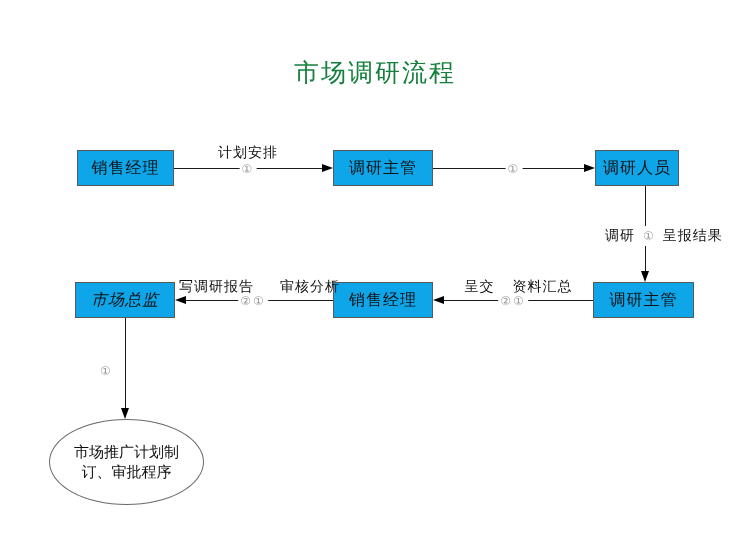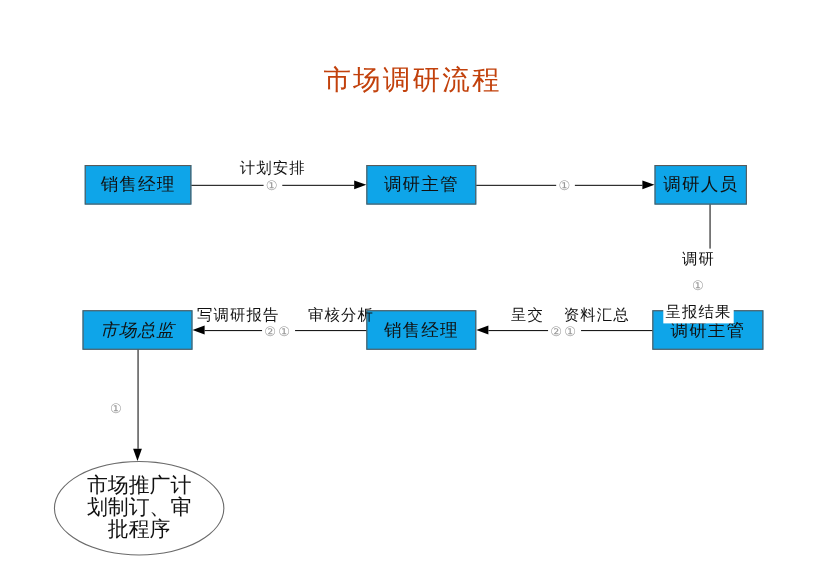--- a/index.html
+++ b/index.html
@@ -2,32 +2,32 @@
 <html><head>
 <meta charset="utf-8">
 <style>
   html,body{margin:0;padding:0;background:#fff;}
   #canvas{
     position:relative;width:750px;height:533px;background:#fff;overflow:hidden;
     font-family:"Liberation Sans",sans-serif;color:#111;
   }
   .title{
     position:absolute;left:0;top:56px;width:750px;text-align:center;
-    font-size:25px;letter-spacing:2px;color:#c2410c;
+    font-size:25px;letter-spacing:2px;color:#15803d;
   }
   .box{
     position:absolute;border:1px solid #595959;background:#0ea5e9;
     display:flex;align-items:center;justify-content:center;
     font-size:16px;letter-spacing:1px;box-sizing:border-box;
   }
   .ellipse{
     position:absolute;border:1px solid #6b6b6b;background:#fff;border-radius:50%;
     display:flex;align-items:center;justify-content:center;text-align:center;
   }
-  .ellipse .etext{width:110px;font-size:19px;line-height:20px;text-align:center;}
+  .ellipse .etext{width:110px;font-size:15px;line-height:20px;text-align:center;}
   .hline{position:absolute;height:0;border-top:1px solid #1a1a1a;}
   .vline{position:absolute;width:0;border-left:1px solid #1a1a1a;}
   .arr-r{position:absolute;width:0;height:0;border-top:4px solid transparent;border-bottom:4px solid transparent;border-left:11px solid #000;}
   .arr-l{position:absolute;width:0;height:0;border-top:4px solid transparent;border-bottom:4px solid transparent;border-right:11px solid #000;}
   .arr-d{position:absolute;width:0;height:0;border-left:4px solid transparent;border-right:4px solid transparent;border-top:11px solid #000;}
   .elabel{
     position:absolute;font-size:14px;letter-spacing:1px;color:#111;white-space:nowrap;
   }
   .elabel.center{text-align:center;}
   .erow{display:flex;align-items:center;justify-content:center;}
@@ -78,21 +78,21 @@
   </div>
 
   <div class="hline" style="left:433px;top:168px;width:151px;"></div>
   <div class="arr-r" style="left:584px;top:164px;"></div>
   <div class="num" style="left:514px;top:169px;">
     <span>①</span>
   </div>
 
   <div class="vline" style="left:645px;top:186px;height:86px;"></div>
   <div class="arr-d" style="left:641px;top:271px;"></div>
-  <div class="elabel erow onwhite" style="left:603px;top:226px;gap:8px;flex-direction:column;">
+  <div class="elabel erow onwhite" style="left:603px;top:226px;gap:8px;">
     <span>调研</span>
     <span class="stepchar">①</span>
     <span>呈报结果</span>
   </div>
 
   <div class="hline" style="left:444px;top:300px;width:149px;"></div>
   <div class="arr-l" style="left:433px;top:296px;"></div>
   <div class="elabel erow" style="left:444px;top:278px;width:149px;gap:18px;">
     <span>呈交</span>
     <span>资料汇总</span>

